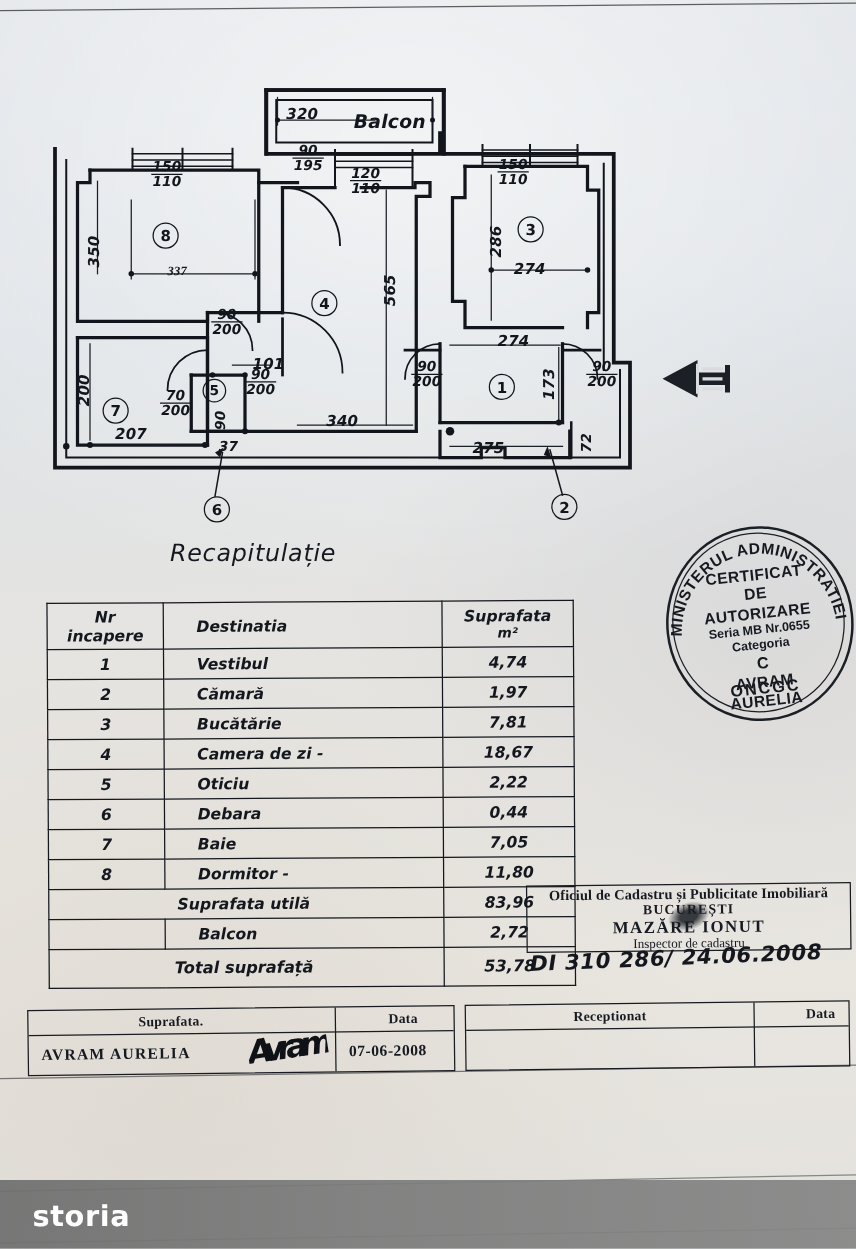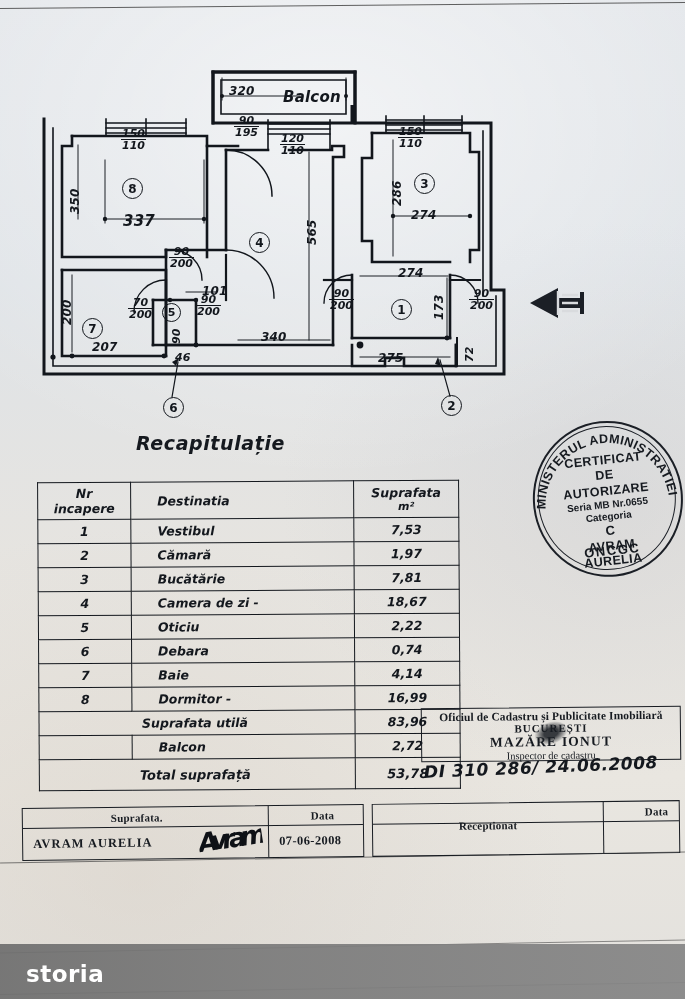--- a/index.html
+++ b/index.html
@@ -46,21 +46,21 @@
   .frac .top{display:block;border-bottom:1.4px solid #12161c;padding:0 1px;}
   .frac .bot{display:block;padding:0 1px;}
 
   
   #plan{position:absolute;left:0;top:0;width:685px;height:430px;}
   #plan svg{position:absolute;left:0;top:0;}
 
   
   #recap-title{
     position:absolute;left:136px;top:432px;
-    font-family:"DejaVu Sans",sans-serif;font-style:italic;font-weight:700;
+    font-family:"DejaVu Sans",sans-serif;font-style:italic;font-weight:400;
     font-size:19px;color:#15191f;letter-spacing:.6px;
   }
   #recap{
     position:absolute;left:38px;top:481px;width:383px;
     border-collapse:collapse;table-layout:fixed;
     transform:rotate(-0.35deg);
   }
   #recap td,#recap th{
     border:1.4px solid #14181e;
     color:#14181e;font-family:"DejaVu Sans",sans-serif;font-style:italic;font-weight:700;
@@ -320,53 +320,53 @@
       <span class="bot">110</span>
       </div>
     <div class="frac" style="left:398px;top:126px;">
       <span class="top">150</span>
       <span class="bot">110</span>
       </div>
     <div class="frac" style="left:169px;top:246px;">
       <span class="top">90</span>
       <span class="bot">200</span>
       </div>
-    <div class="frac" style="left:128px;top:297px;">
+    <div class="frac" style="left:128px;top:311px;">
       <span class="top">70</span>
       <span class="bot">200</span>
       </div>
     <div class="frac" style="left:196px;top:294px;">
       <span class="top">90</span>
       <span class="bot">200</span>
       </div>
     <div class="frac" style="left:329px;top:288px;">
       <span class="top">90</span>
       <span class="bot">200</span>
       </div>
     <div class="frac" style="left:469px;top:288px;">
       <span class="top">90</span>
       <span class="bot">200</span>
       </div>
 
     <div class="hw" style="left:229px;top:84px;font-size:12px;">320</div>
     <div class="hw rot90" style="left:68px;top:214px;font-size:12px;">350</div>
-    <div class="hw" style="left:123px;top:212px;font-size:15px;">337</div>
+    <div class="hw" style="left:134px;top:212px;font-size:10px;font-family:Liberation Serif, serif;">337</div>
     <div class="hw rot90" style="left:305px;top:245px;font-size:12px;">565</div>
     <div class="hw rot90" style="left:390px;top:206px;font-size:12px;">286</div>
     <div class="hw" style="left:411px;top:208px;font-size:12px;">274</div>
     <div class="hw" style="left:398px;top:266px;font-size:12px;">274</div>
     <div class="hw rot90" style="left:432px;top:320px;font-size:12px;">173</div>
     <div class="hw" style="left:378px;top:351px;font-size:12px;">275</div>
     <div class="hw rot90" style="left:463px;top:362px;font-size:11px;">72</div>
     <div class="hw" style="left:261px;top:330px;font-size:12px;">340</div>
     <div class="hw rot90" style="left:60px;top:325px;font-size:12px;">200</div>
     <div class="hw" style="left:92px;top:340px;font-size:12px;">207</div>
     <div class="hw" style="left:202px;top:284px;font-size:12px;">101</div>
     <div class="hw rot90" style="left:170px;top:344px;font-size:11px;">90</div>
-    <div class="hw" style="left:175px;top:351px;font-size:11px;">46</div>
+    <div class="hw" style="left:175px;top:351px;font-size:11px;">37</div>
 
     <div style="position:absolute;left:528px;top:282px;">
       <svg width="58" height="42" viewBox="0 0 58 42">
         <path d="M2,21 L30,6 L30,16 L52,16 L52,10 L56,10 L56,32 L52,32 L52,26 L30,26 L30,36 Z" fill="#1b1f26"></path>
         <path d="M30,9 L30,33" stroke="#d9dbde" stroke-width="2.4"></path>
         <path d="M34,13 L50,13 M34,21 L50,21 M34,29 L50,29" stroke="#d9dbde" stroke-width="2.6"></path>
       </svg>
     </div>
   </div>
 
@@ -383,21 +383,21 @@
         <th class="c-sup">
           <span>Suprafata</span>
           <span class="hdr-sub">m²</span>
         </th>
       </tr>
     </thead>
     <tbody>
       <tr>
         <td class="c-nr">1</td>
         <td class="c-dest">Vestibul</td>
-        <td class="c-sup">7,53</td>
+        <td class="c-sup">4,74</td>
       </tr>
       <tr>
         <td class="c-nr">2</td>
         <td class="c-dest">Cămară</td>
         <td class="c-sup">1,97</td>
       </tr>
       <tr>
         <td class="c-nr">3</td>
         <td class="c-dest">Bucătărie</td>
         <td class="c-sup">7,81</td>
@@ -408,31 +408,31 @@
         <td class="c-sup">18,67</td>
       </tr>
       <tr>
         <td class="c-nr">5</td>
         <td class="c-dest">Oticiu</td>
         <td class="c-sup">2,22</td>
       </tr>
       <tr>
         <td class="c-nr">6</td>
         <td class="c-dest">Debara</td>
-        <td class="c-sup">0,74</td>
+        <td class="c-sup">0,44</td>
       </tr>
       <tr>
         <td class="c-nr">7</td>
         <td class="c-dest">Baie</td>
-        <td class="c-sup">4,14</td>
+        <td class="c-sup">7,05</td>
       </tr>
       <tr>
         <td class="c-nr">8</td>
         <td class="c-dest">Dormitor -</td>
-        <td class="c-sup">16,99</td>
+        <td class="c-sup">11,80</td>
       </tr>
       <tr>
         <td class="span-left" colspan="2">Suprafata utilă</td>
         <td class="c-sup">83,96</td>
       </tr>
       <tr>
         <td class="c-nr"></td>
         <td class="c-dest">Balcon</td>
         <td class="c-sup">2,72</td>
       </tr>
@@ -481,21 +481,21 @@
     <div class="sig-h" style="left:88px;top:4px;">Suprafata.</div>
     <div class="sig-h" style="left:288px;top:4px;">Data</div>
     <div class="sig-v" style="left:10px;top:28px;">AVRAM   AURELIA</div>
     <div class="sig-v" style="left:256px;top:28px;letter-spacing:.4px;">07-06-2008</div>
     <div id="sig-scribble">Avram</div>
   </div>
 
   <div class="sigbox" id="sig-right">
     <div class="hline" style="top:19px;"></div>
     <div class="vline" style="left:230px;"></div>
-    <div class="sig-h" style="left:86px;top:4px;margin-top:12px;">Receptionat</div>
+    <div class="sig-h" style="left:86px;top:4px;">Receptionat</div>
     <div class="sig-h" style="left:272px;top:4px;">Data</div>
     <div class="sig-v" style="left:10px;top:28px;"></div>
     <div class="sig-v" style="left:244px;top:28px;"></div>
   </div>
 
   <div id="wm"></div>
   <div id="wm-text">storia</div>
 </div>
 
 </body></html>

